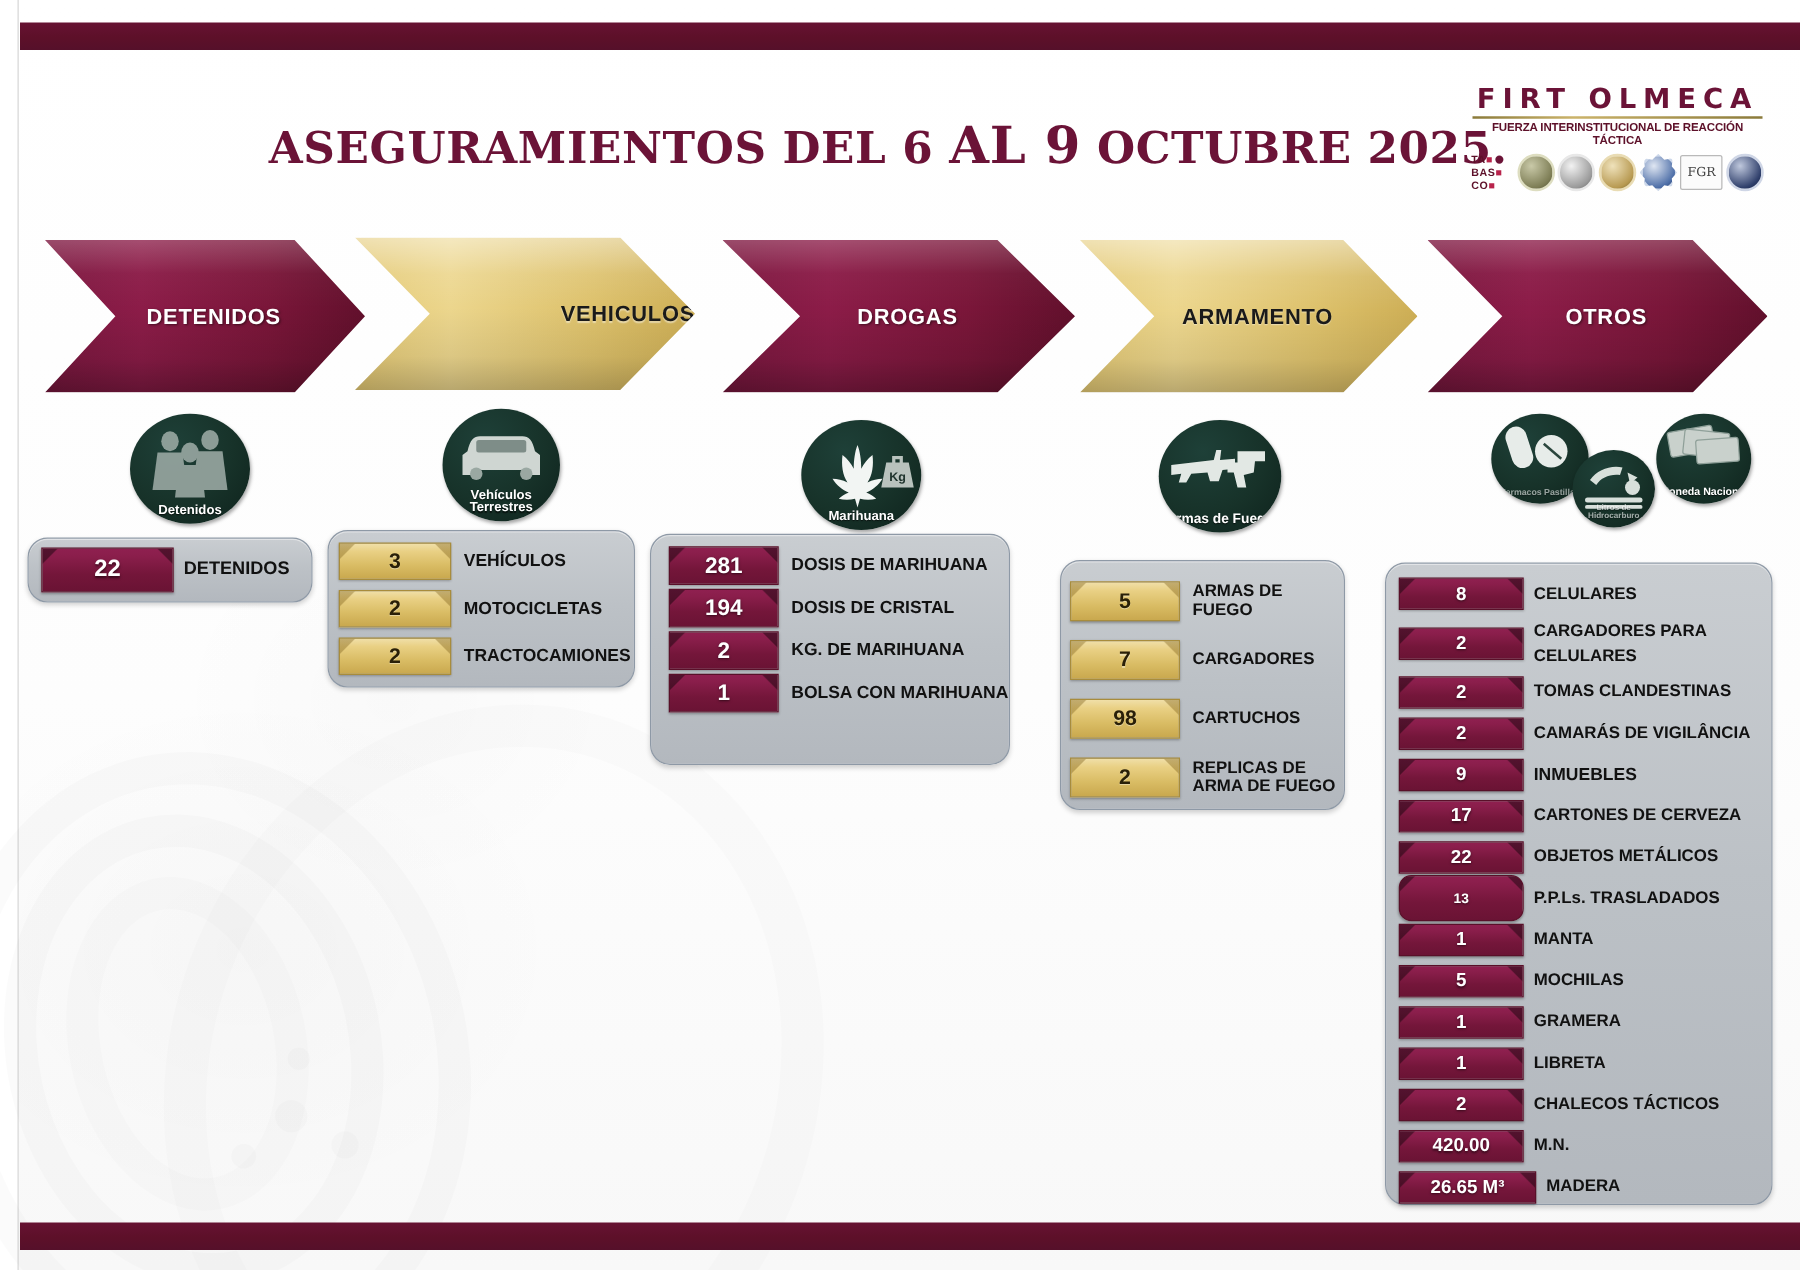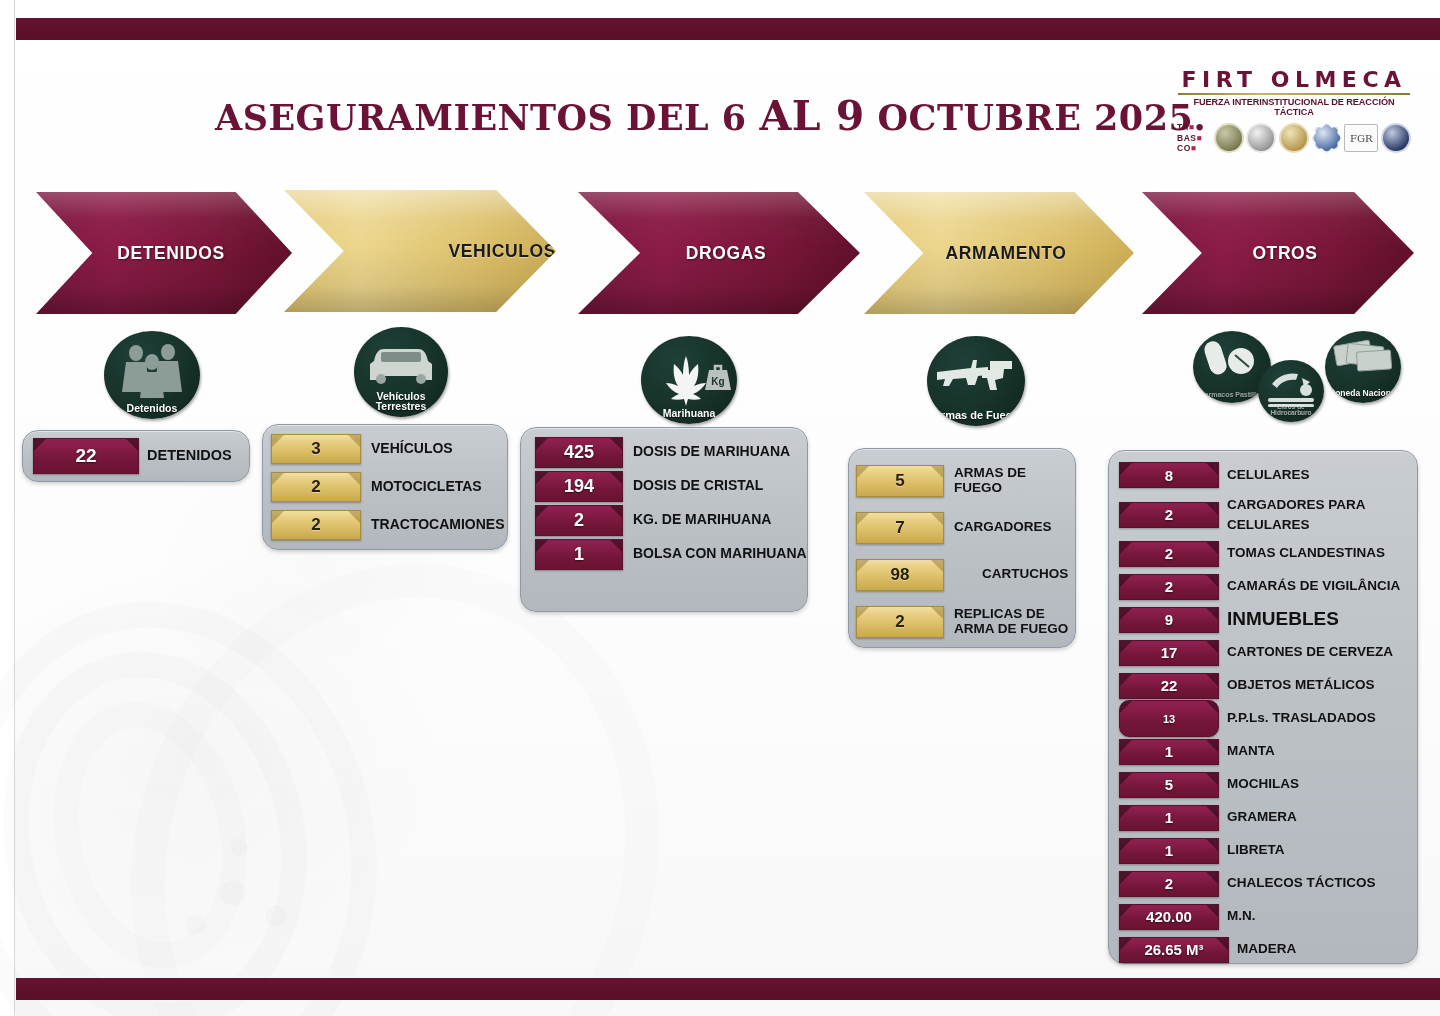--- a/index.html
+++ b/index.html
@@ -324,21 +324,21 @@
         </div>
         <div class="lbl" style="font-size:14px;margin-left:10px;">TRACTOCAMIONES</div>
       </div>
     </div>
   </div>
 
   <div class="panel" style="left:520px;top:427px;width:288px;height:185px;">
     <div class="rows" style="padding:7px 0 0 14px;">
       <div class="row" style="height:34px;">
         <div class="plate plate-maroon" style="width:88px;height:31px;font-size:18px;">
-          <span>425</span>
+          <span>281</span>
         </div>
         <div class="lbl" style="font-size:14px;margin-left:10px;">DOSIS DE MARIHUANA</div>
       </div>
       <div class="row" style="height:34px;">
         <div class="plate plate-maroon" style="width:88px;height:31px;font-size:18px;">
           <span>194</span>
         </div>
         <div class="lbl" style="font-size:14px;margin-left:10px;">DOSIS DE CRISTAL</div>
       </div>
       <div class="row" style="height:34px;">
@@ -363,21 +363,21 @@
           <span>5</span>
         </div>
         <div class="lbl" style="font-size:13.5px;margin-left:10px;">ARMAS DE FUEGO</div>
       </div>
       <div class="row" style="height:47px;">
         <div class="plate plate-gold" style="width:88px;height:32px;font-size:17px;">
           <span>7</span>
         </div>
         <div class="lbl" style="font-size:13.5px;margin-left:10px;">CARGADORES</div>
       </div>
-      <div class="row" style="height:47px;gap:28px;">
+      <div class="row" style="height:47px;">
         <div class="plate plate-gold" style="width:88px;height:32px;font-size:17px;">
           <span>98</span>
         </div>
         <div class="lbl" style="font-size:13.5px;margin-left:10px;">CARTUCHOS</div>
       </div>
       <div class="row" style="height:47px;">
         <div class="plate plate-gold" style="width:88px;height:32px;font-size:17px;">
           <span>2</span>
         </div>
         <div class="lbl" style="font-size:13.5px;margin-left:10px;width:118px;">REPLICAS DE ARMA DE FUEGO</div>
@@ -408,21 +408,21 @@
       <div class="row" style="height:33px;">
         <div class="plate plate-maroon" style="width:100px;height:26px;font-size:15px;">
           <span>2</span>
         </div>
         <div class="lbl" style="font-size:13.5px;margin-left:8px;">CAMARÁS DE VIGILÂNCIA</div>
       </div>
       <div class="row" style="height:33px;">
         <div class="plate plate-maroon" style="width:100px;height:26px;font-size:15px;">
           <span>9</span>
         </div>
-        <div class="lbl" style="font-size:19px;margin-left:8px;">INMUEBLES</div>
+        <div class="lbl" style="font-size:14px;margin-left:8px;">INMUEBLES</div>
       </div>
       <div class="row" style="height:33px;">
         <div class="plate plate-maroon" style="width:100px;height:26px;font-size:15px;">
           <span>17</span>
         </div>
         <div class="lbl" style="font-size:13.5px;margin-left:8px;">CARTONES DE CERVEZA</div>
       </div>
       <div class="row" style="height:33px;">
         <div class="plate plate-maroon" style="width:100px;height:26px;font-size:15px;">
           <span>22</span>

